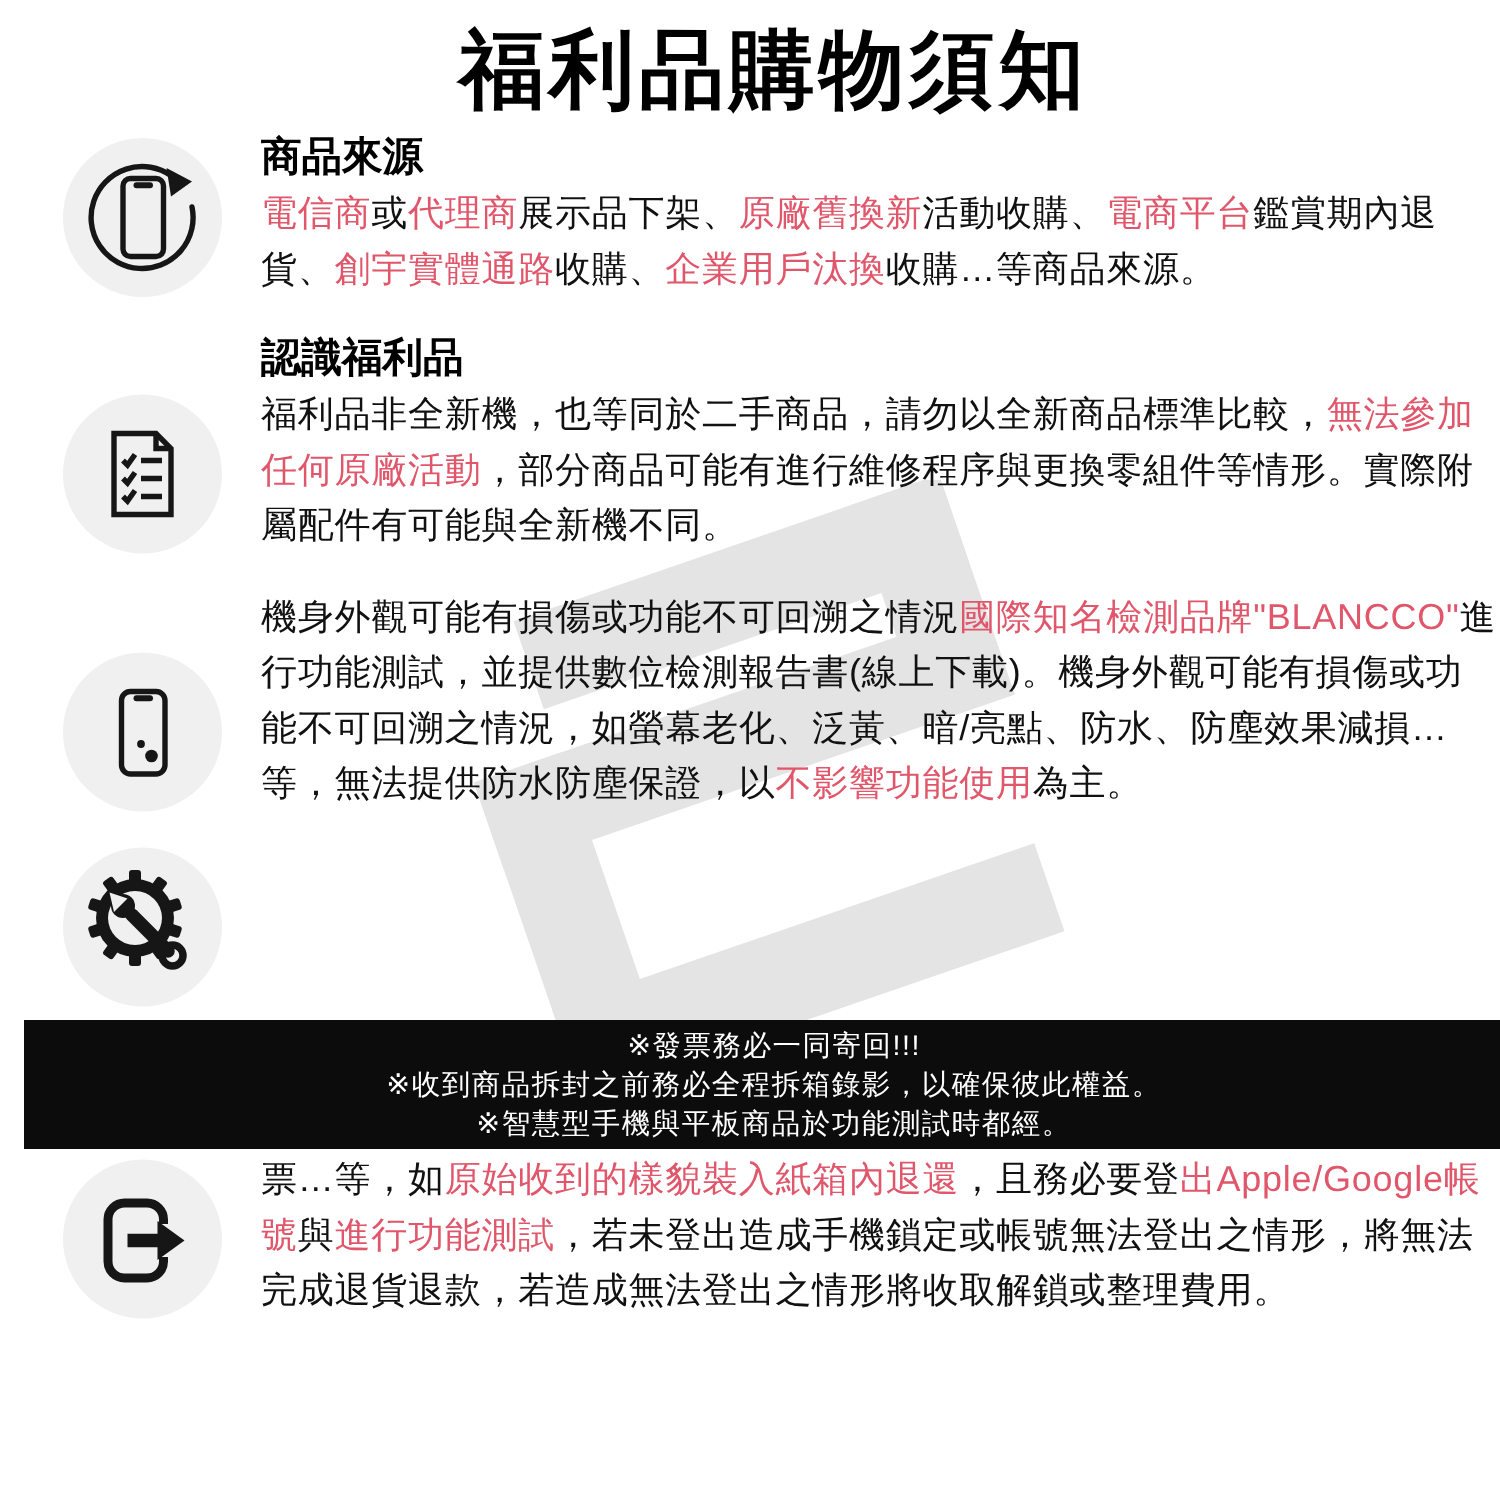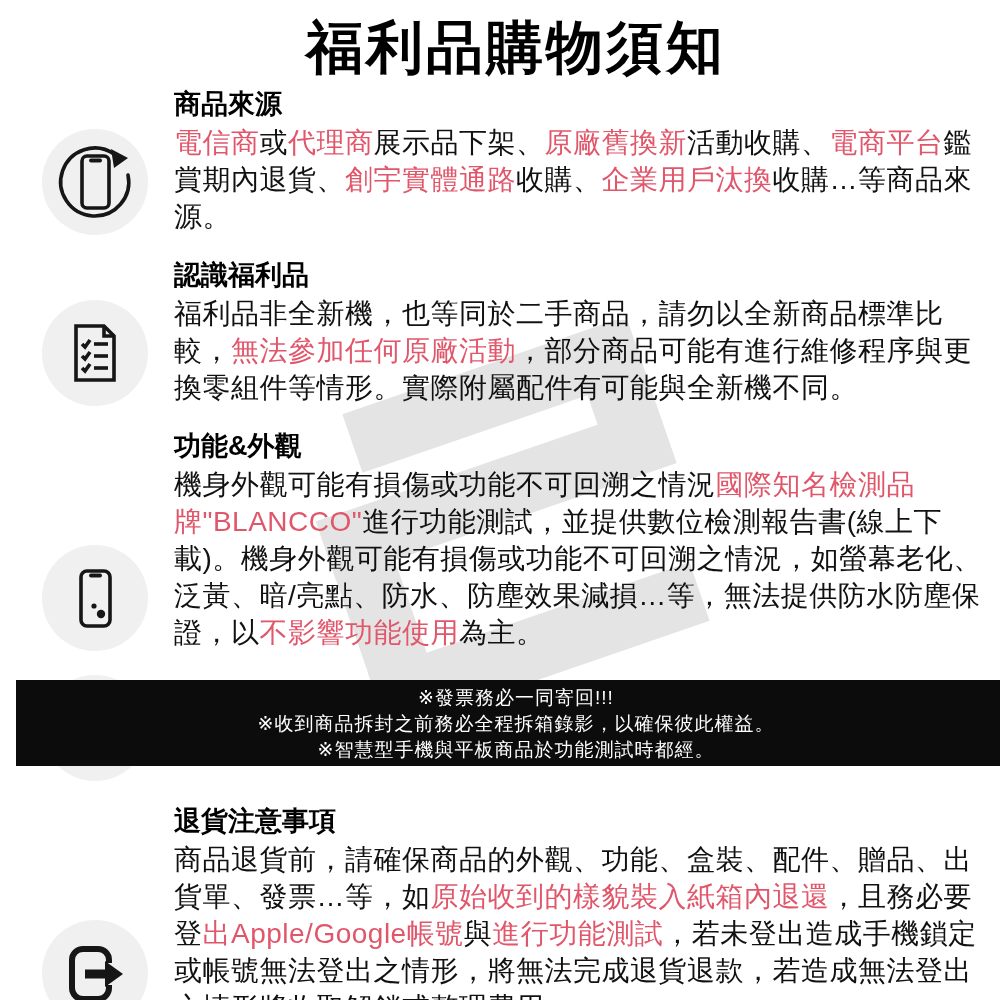--- a/index.html
+++ b/index.html
@@ -16,21 +16,21 @@
   h1.title{margin:0;padding:16px 0 10px;text-align:center;
            font-size:57px;line-height:62px;font-weight:900;color:#000;
            letter-spacing:3px;}
 
   .section{display:flex;align-items:flex-end;margin-bottom:24px;}
   .icon-col{flex:0 0 158px;display:flex;justify-content:center;align-items:center;}
   .icon-circle{width:106px;height:106px;border-radius:50%;background:#f0f0f1;
                display:flex;justify-content:center;align-items:center;}
   .text-col{flex:1;padding-right:18px;}
   .text-col h2{margin:0 0 4px;font-size:27px;line-height:32px;font-weight:800;color:#000;}
-  .text-col p{margin:0;font-size:28px;line-height:37px;color:var(--text,#111);
+  .text-col p{margin:0;font-size:24px;line-height:37px;color:var(--text,#111);
               letter-spacing:0.5px;}
   .seg-red{color:var(--accent,#e0576b);}
 
   .footer{position:absolute;left:0;bottom:0;width:1000px;height:86px;
           background:var(--footer-bg,#0c0c0c);color:var(--footer-text,#fff);
           box-sizing:border-box;padding-top:5px;text-align:center;z-index:2;}
   .footer div{font-size:19px;line-height:26px;letter-spacing:1px;text-align:center;}
 
   svg .stroke{stroke:#161616;fill:none;stroke-width:3.6;}
 </style>
@@ -97,21 +97,20 @@
         <div class="icon-circle">
           <svg width="78" height="78" viewBox="0 0 78 78">
             <rect class="stroke" x="25" y="12" width="29" height="55" rx="6"></rect>
             <rect x="33" y="14.5" width="13" height="4" rx="2" fill="#161616"></rect>
             <circle cx="38" cy="47" r="2.6" fill="#161616"></circle>
             <circle cx="45" cy="55" r="4.2" fill="#161616"></circle>
           </svg>
         </div>
       </div>
       <div class="text-col">
-        <h2>功能&amp;外觀</h2>
         <p><span>機身外觀可能有損傷或功能不可回溯之情況</span><span class="seg-red">國際知名檢測品牌"BLANCCO"</span><span>進行功能測試，並提供數位檢測報告書(線上下載)。機身外觀可能有損傷或功能不可回溯之情況，如螢幕老化、泛黃、暗/亮點、防水、防塵效果減損…等，無法提供防水防塵保證，以</span><span class="seg-red">不影響功能使用</span><span>為主。</span></p>
       </div>
     </div>
 
     <div class="section">
       <div class="icon-col">
         <div class="icon-circle">
           <svg width="80" height="80" viewBox="0 0 80 80">
             <g fill="#161616">
               <g>

